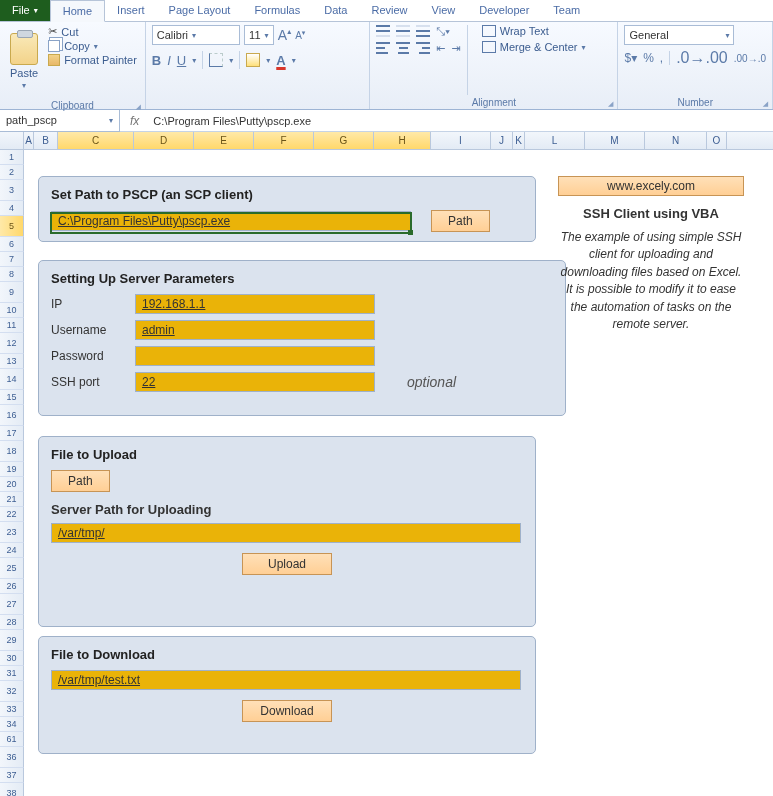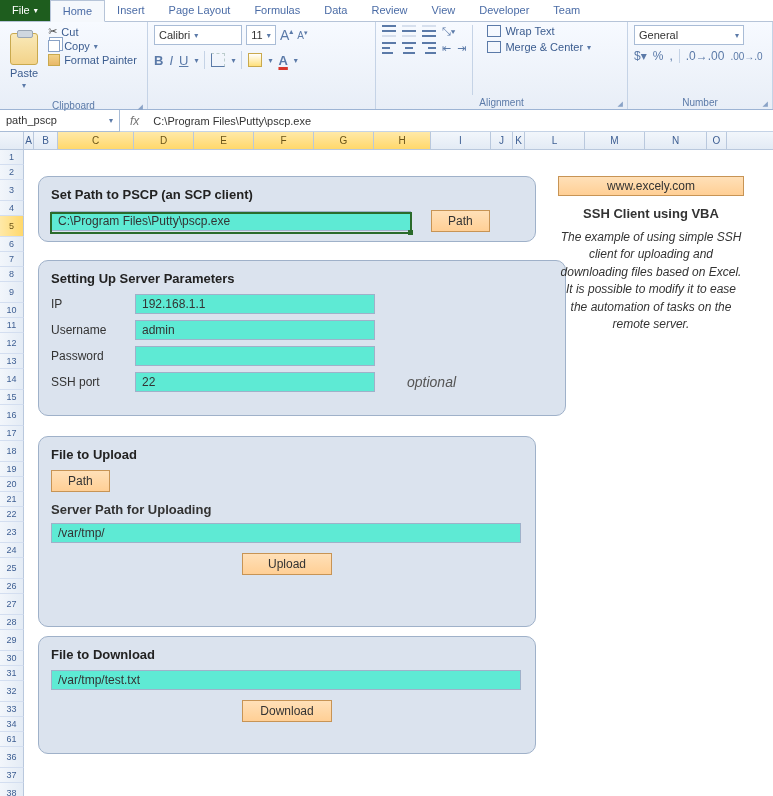--- a/index.html
+++ b/index.html
@@ -78,23 +78,23 @@
 
 .body { display:flex; }
 .rowheads { display:flex; flex-direction:column; width:24px; background:linear-gradient(90deg,#f2f6fb,#e3ebf5); }
 .rh { height:15px; border-bottom:1px solid #d3def0; border-right:1px solid #b9c8dd; font-size:9px; color:#3d5e92; display:flex; align-items:center; justify-content:center; }
 .rh.tall { height:21px; }
 .rh.sel { background:linear-gradient(90deg,#ffe9a8,#ffd86b); color:#6b5417; }
 
 .cells { position:relative; flex:1; background:#fff; }
 
 
-.panel { position:absolute; background:#dbe3ee; border:1px solid #9fb1c9; border-radius:10px; padding:10px 12px; }
+.panel { position:absolute; background:#dbe3ee; border:1px solid #9fb1c9; border-radius:5px; padding:10px 12px; }
 .panel .heading { font-weight:bold; font-size:13px; color:#222; margin-bottom:8px; }
-.yellow-in { background:#5eead4; border:1px solid #9fb1c9; height:20px; font-size:12px; padding:2px 6px; display:flex; align-items:center; }
+.yellow-in { background:#eab308; border:1px solid #9fb1c9; height:20px; font-size:12px; padding:2px 6px; display:flex; align-items:center;text-decoration:underline; }
 .yellow-in.main { width:360px; }
 .orange-btn { background:linear-gradient(#ffe0b8,#ffcf95); border:1px solid #c79455; height:22px; padding:0 16px; font-size:12px; display:flex; align-items:center; justify-content:center; cursor:default; }
 .row-f { display:flex; align-items:center; gap:14px; margin:6px 0; }
 .lbl { width:70px; font-size:12px; }
 .yin-s { width:240px; }
 .opt { font-style:italic; font-size:14px; color:#555; margin-left:18px; }
 .sel-cell { position:absolute; border:2px solid #2a6b2b; pointer-events:none; }
 .sel-cell::after { content:""; position:absolute; right:-3px; bottom:-3px; width:5px; height:5px; background:#2a6b2b; }
 
 .side { position:absolute; }
@@ -244,21 +244,21 @@
       <div class="num-body">
         <div class="combo num-combo">
             <span>General</span>
             <span class="arr" style="margin-left:auto">▾</span>
           </div>
         <div class="num-row">
           <span>$▾</span>
           <span>%</span>
           <span>,</span>
           <span style="width:1px;height:14px;background:#c5d3e6"></span>
-          <span style="font-size:12px">.0→.00</span>
+          <span style="font-size:16px">.0→.00</span>
           <span style="font-size:10px">.00→.0</span>
         </div>
       </div>
     </div>
     <div class="group-label">Number</div>
   </div>
 </div>
 
 <div class="fbar">
   <div class="namebox">

